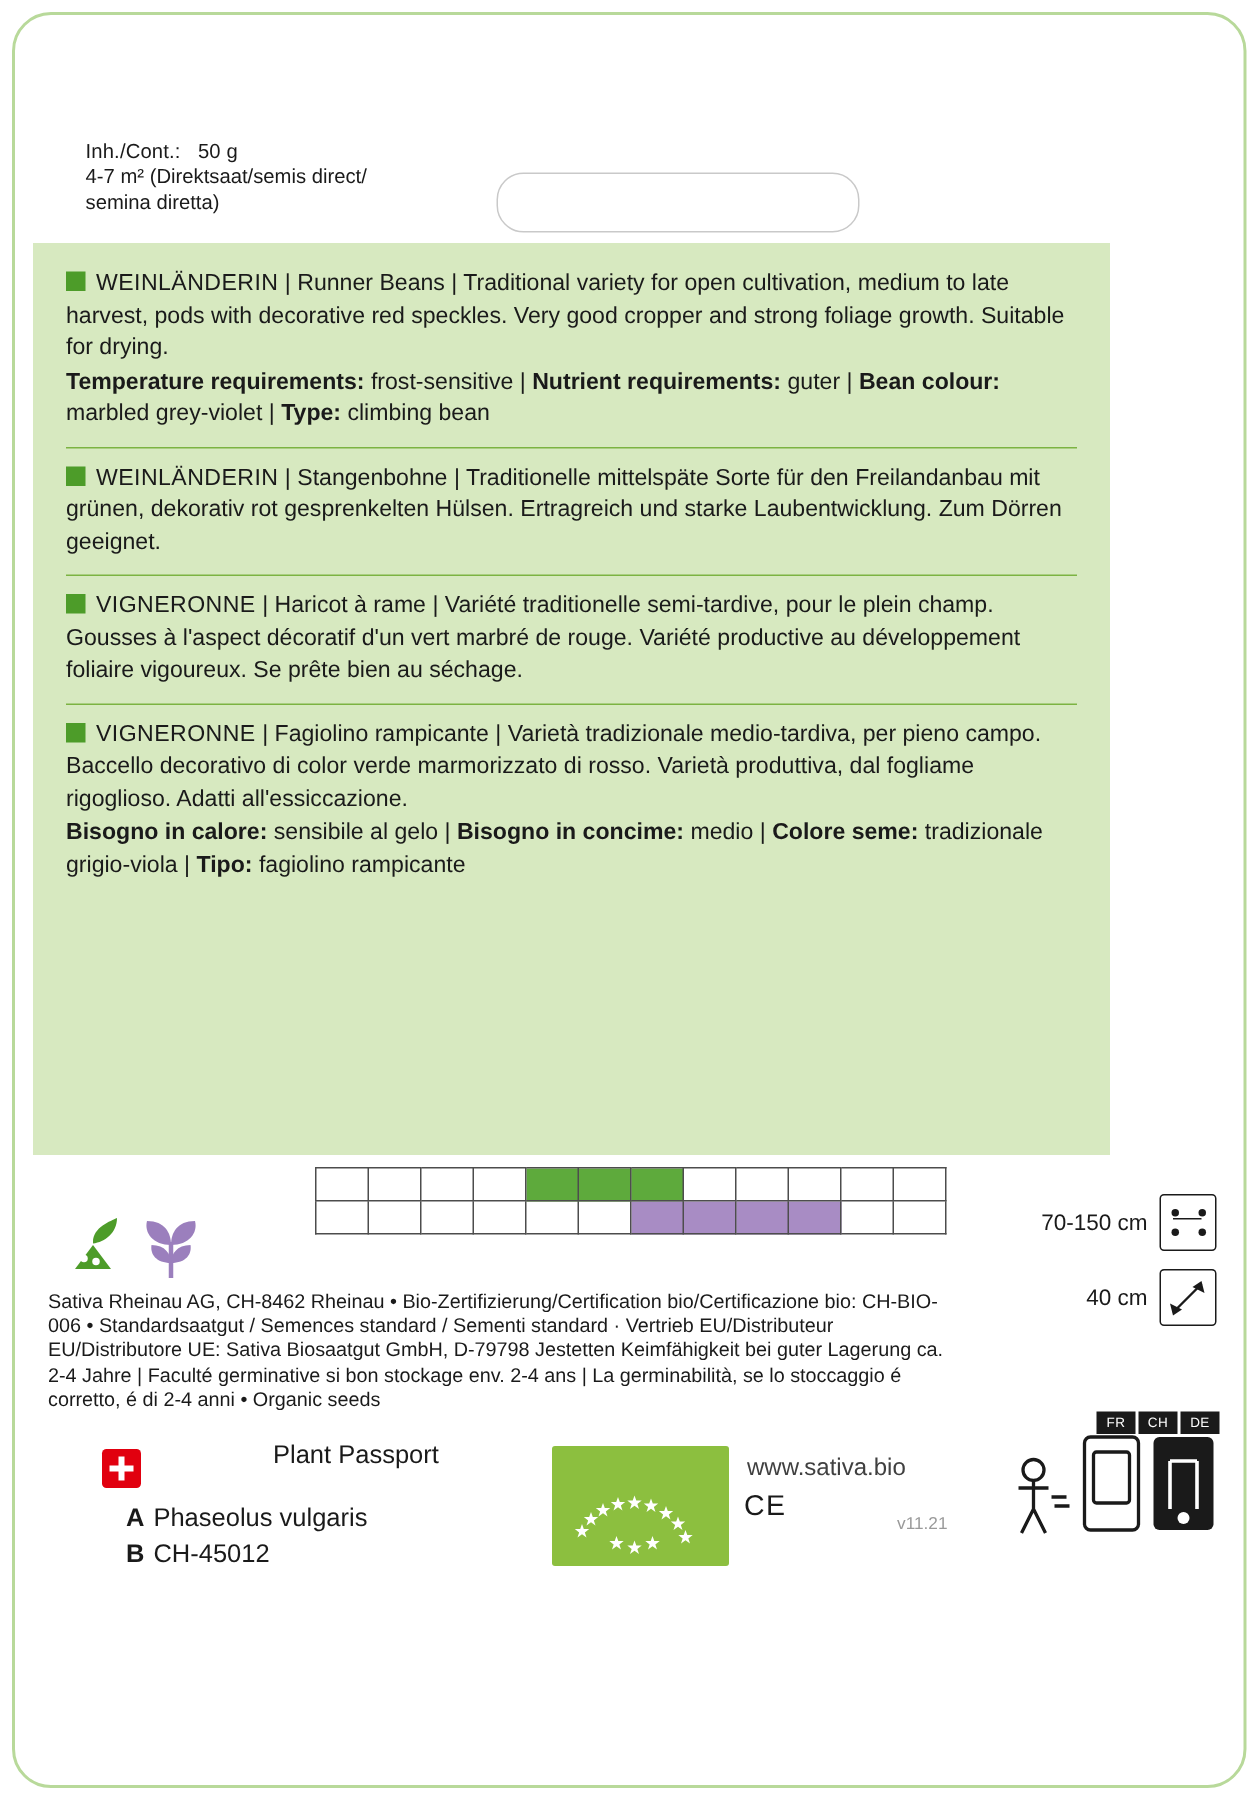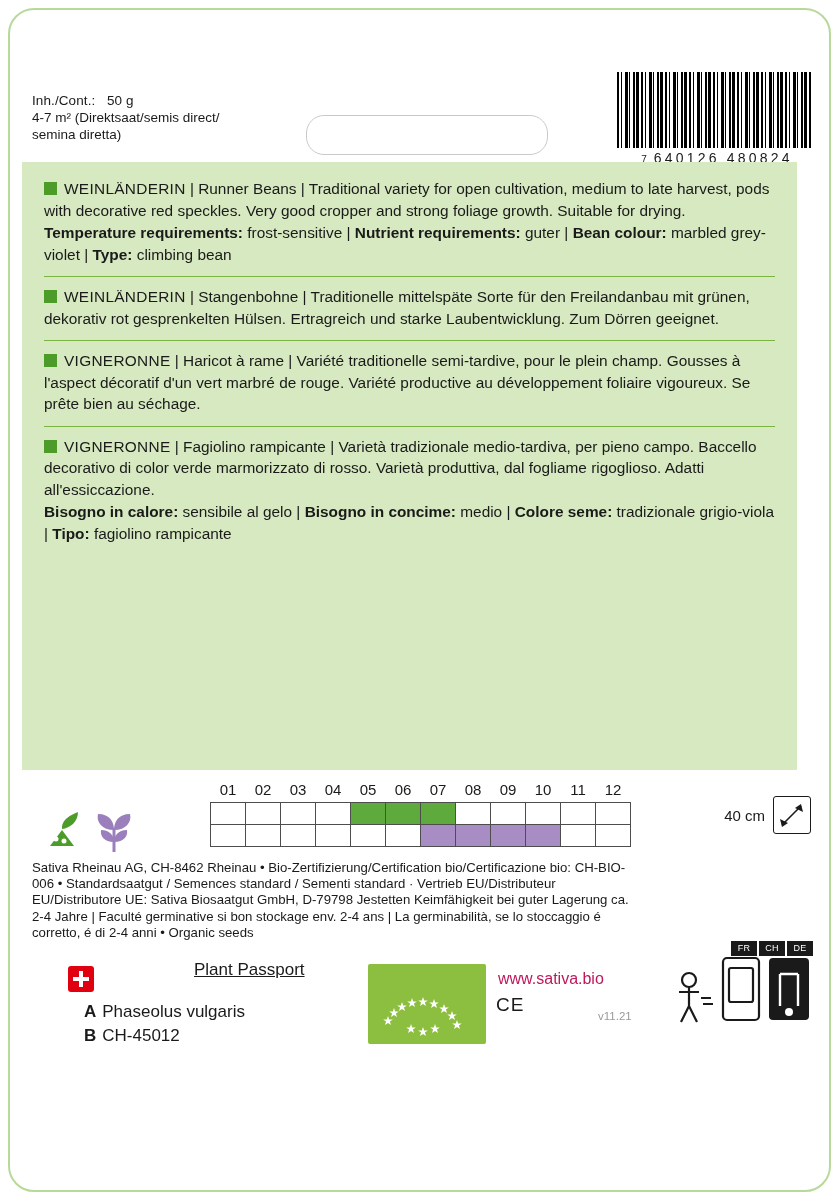--- a/index.html
+++ b/index.html
@@ -15,20 +15,21 @@
     overflow: hidden;
   }
   .packet {
     position: absolute;
     left: 8px; top: 8px;
     width: 823px; height: 1184px;
     border: 2px solid #b8d99a;
     border-radius: 26px;
     background: #ffffff;
     overflow: hidden;
+    padding-left: 25px;
   }
   
   .top {
     position: relative;
     height: 148px;
   }
   .cont-info {
     position: absolute;
     left: 22px; top: 82px;
     font-size: 13.5px;
@@ -67,21 +68,21 @@
     letter-spacing: 3.2px;
     text-align: center;
     font-family: "Liberation Sans", sans-serif;
   }
   .barcode-num .lead { font-size: 10px; letter-spacing: 0; }
 
   
   .greenblock {
     position: absolute;
     left: 12px; top: 152px;
-    width: 775px; height: 608px;
+    width: 718px; height: 608px;
     background: #d7e9c0;
     padding: 16px 22px 10px 22px;
   }
   .lang { position: relative; }
   .hr {
     border: none;
     border-top: 1.5px solid #7cb342;
     margin: 11px 0 9px 0;
   }
   .sq {
@@ -185,23 +186,22 @@
     background: #e1000f;
     border-radius: 3px;
   }
   .swissflag:before, .swissflag:after {
     content: ""; position: absolute; background: #fff;
   }
   .swissflag:before { left: 11px; top: 5px; width: 4px; height: 16px; }
   .swissflag:after { left: 5px; top: 11px; width: 16px; height: 4px; }
   .pp-title {
     position: absolute;
-    left: 162px; top: 0px;
+    left: 150px; top: 0px;
     font-size: 17px;
-    text-decoration: underline;
   }
   .pp-a { position: absolute; left: 52px; top: 42px; font-size: 17px; }
   .pp-b { position: absolute; left: 52px; top: 66px; font-size: 17px; }
   .pp-a b, .pp-b b { font-weight: bold; margin-right: 6px; }
 
   
   .eubio {
     position: absolute;
     left: 358px; top: 192px;
     width: 118px; height: 80px;
@@ -216,21 +216,21 @@
     left: 486px; top: 222px;
     font-size: 19px;
     letter-spacing: 1px;
     color: #1a1a1a;
     font-family: "Liberation Sans", sans-serif;
   }
   .weburl {
     position: absolute;
     left: 488px; top: 198px;
     font-size: 16px;
-    color: #be185d;
+    color: #404040;
   }
   .version {
     position: absolute;
     left: 588px; top: 238px;
     font-size: 11.5px;
     color: #9a9a9a;
   }
 
   
   .iconbar {
@@ -264,27 +264,20 @@
       <div class="row1">
         <span>Inh./Cont.:</span>
         &nbsp;&nbsp;<span>50 g</span>
       </div>
       <div>4-7 m² (Direktsaat/semis direct/</div>
       <div>semina diretta)</div>
     </div>
 
     <div class="white-box"></div>
 
-    <div class="barcode-wrap">
-      <div class="barcode"></div>
-      <div class="barcode-num">
-        <span class="lead">7</span>
-        <span>640126 480824</span>
-      </div>
-    </div>
   </div>
 
   <div class="greenblock">
 
     <div class="lang">
       <div class="body-txt">
         <span class="sq"></span><span class="name">WEINLÄNDERIN</span>
         <span> | </span><span>Runner Beans</span>
         <span> | </span><span>Traditional variety for open cultivation, medium to late harvest, pods with decorative red speckles. Very good cropper and strong foliage growth. Suitable for drying.</span>
       </div>
@@ -361,34 +354,20 @@
           <path d="M74 22 C86 22, 92 14, 90 6 C78 6, 74 14, 74 22 Z" fill="#9b7fbd"></path>
           <path d="M74 34 C64 34, 60 28, 61 22 C70 22, 74 28, 74 34 Z" fill="#9b7fbd"></path>
           <path d="M74 34 C84 34, 88 28, 87 22 C78 22, 74 28, 74 34 Z" fill="#9b7fbd"></path>
         </g>
       </svg>
     </div>
 
     <div class="cal">
       <table>
         <tbody>
-            <tr class="head">
-          <td>01</td>
-          <td>02</td>
-          <td>03</td>
-          <td>04</td>
-          <td>05</td>
-          <td>06</td>
-          <td>07</td>
-          <td>08</td>
-          <td>09</td>
-          <td>10</td>
-          <td>11</td>
-          <td>12</td>
-        </tr>
         <tr>
           <td></td>
           <td></td>
           <td></td>
           <td></td>
           <td class="cell-green"></td>
           <td class="cell-green"></td>
           <td class="cell-green"></td>
           <td></td>
           <td></td>
@@ -408,20 +387,30 @@
           <td class="cell-violet"></td>
           <td class="cell-violet"></td>
           <td></td>
           <td></td>
         </tr>
       </tbody>
         </table>
     </div>
 
     <div class="specs">
+      <div class="spec">
+        <span class="spec-label">70-150 cm</span>
+        <span class="spec-ico">
+          <span class="dot" style="left:7px; top:9px;"></span>
+          <span class="dot" style="left:25px; top:9px;"></span>
+          <span class="dot" style="left:7px; top:22px;"></span>
+          <span class="dot" style="left:25px; top:22px;"></span>
+          <span style="position:absolute; left:8px; top:15px; width:19px; height:1.4px; background:#1a1a1a;"></span>
+        </span>
+      </div>
       <div class="spec">
         <span class="spec-label">40 cm</span>
         <span class="spec-ico">
           <svg width="36" height="36" viewBox="0 0 36 36">
             <line x1="8" y1="28" x2="27" y2="9" stroke="#1a1a1a" stroke-width="1.6"></line>
             <polygon points="27,7 29,15 21,11" fill="#1a1a1a"></polygon>
             <polygon points="8,30 6,22 14,26" fill="#1a1a1a"></polygon>
           </svg>
         </span>
       </div>

